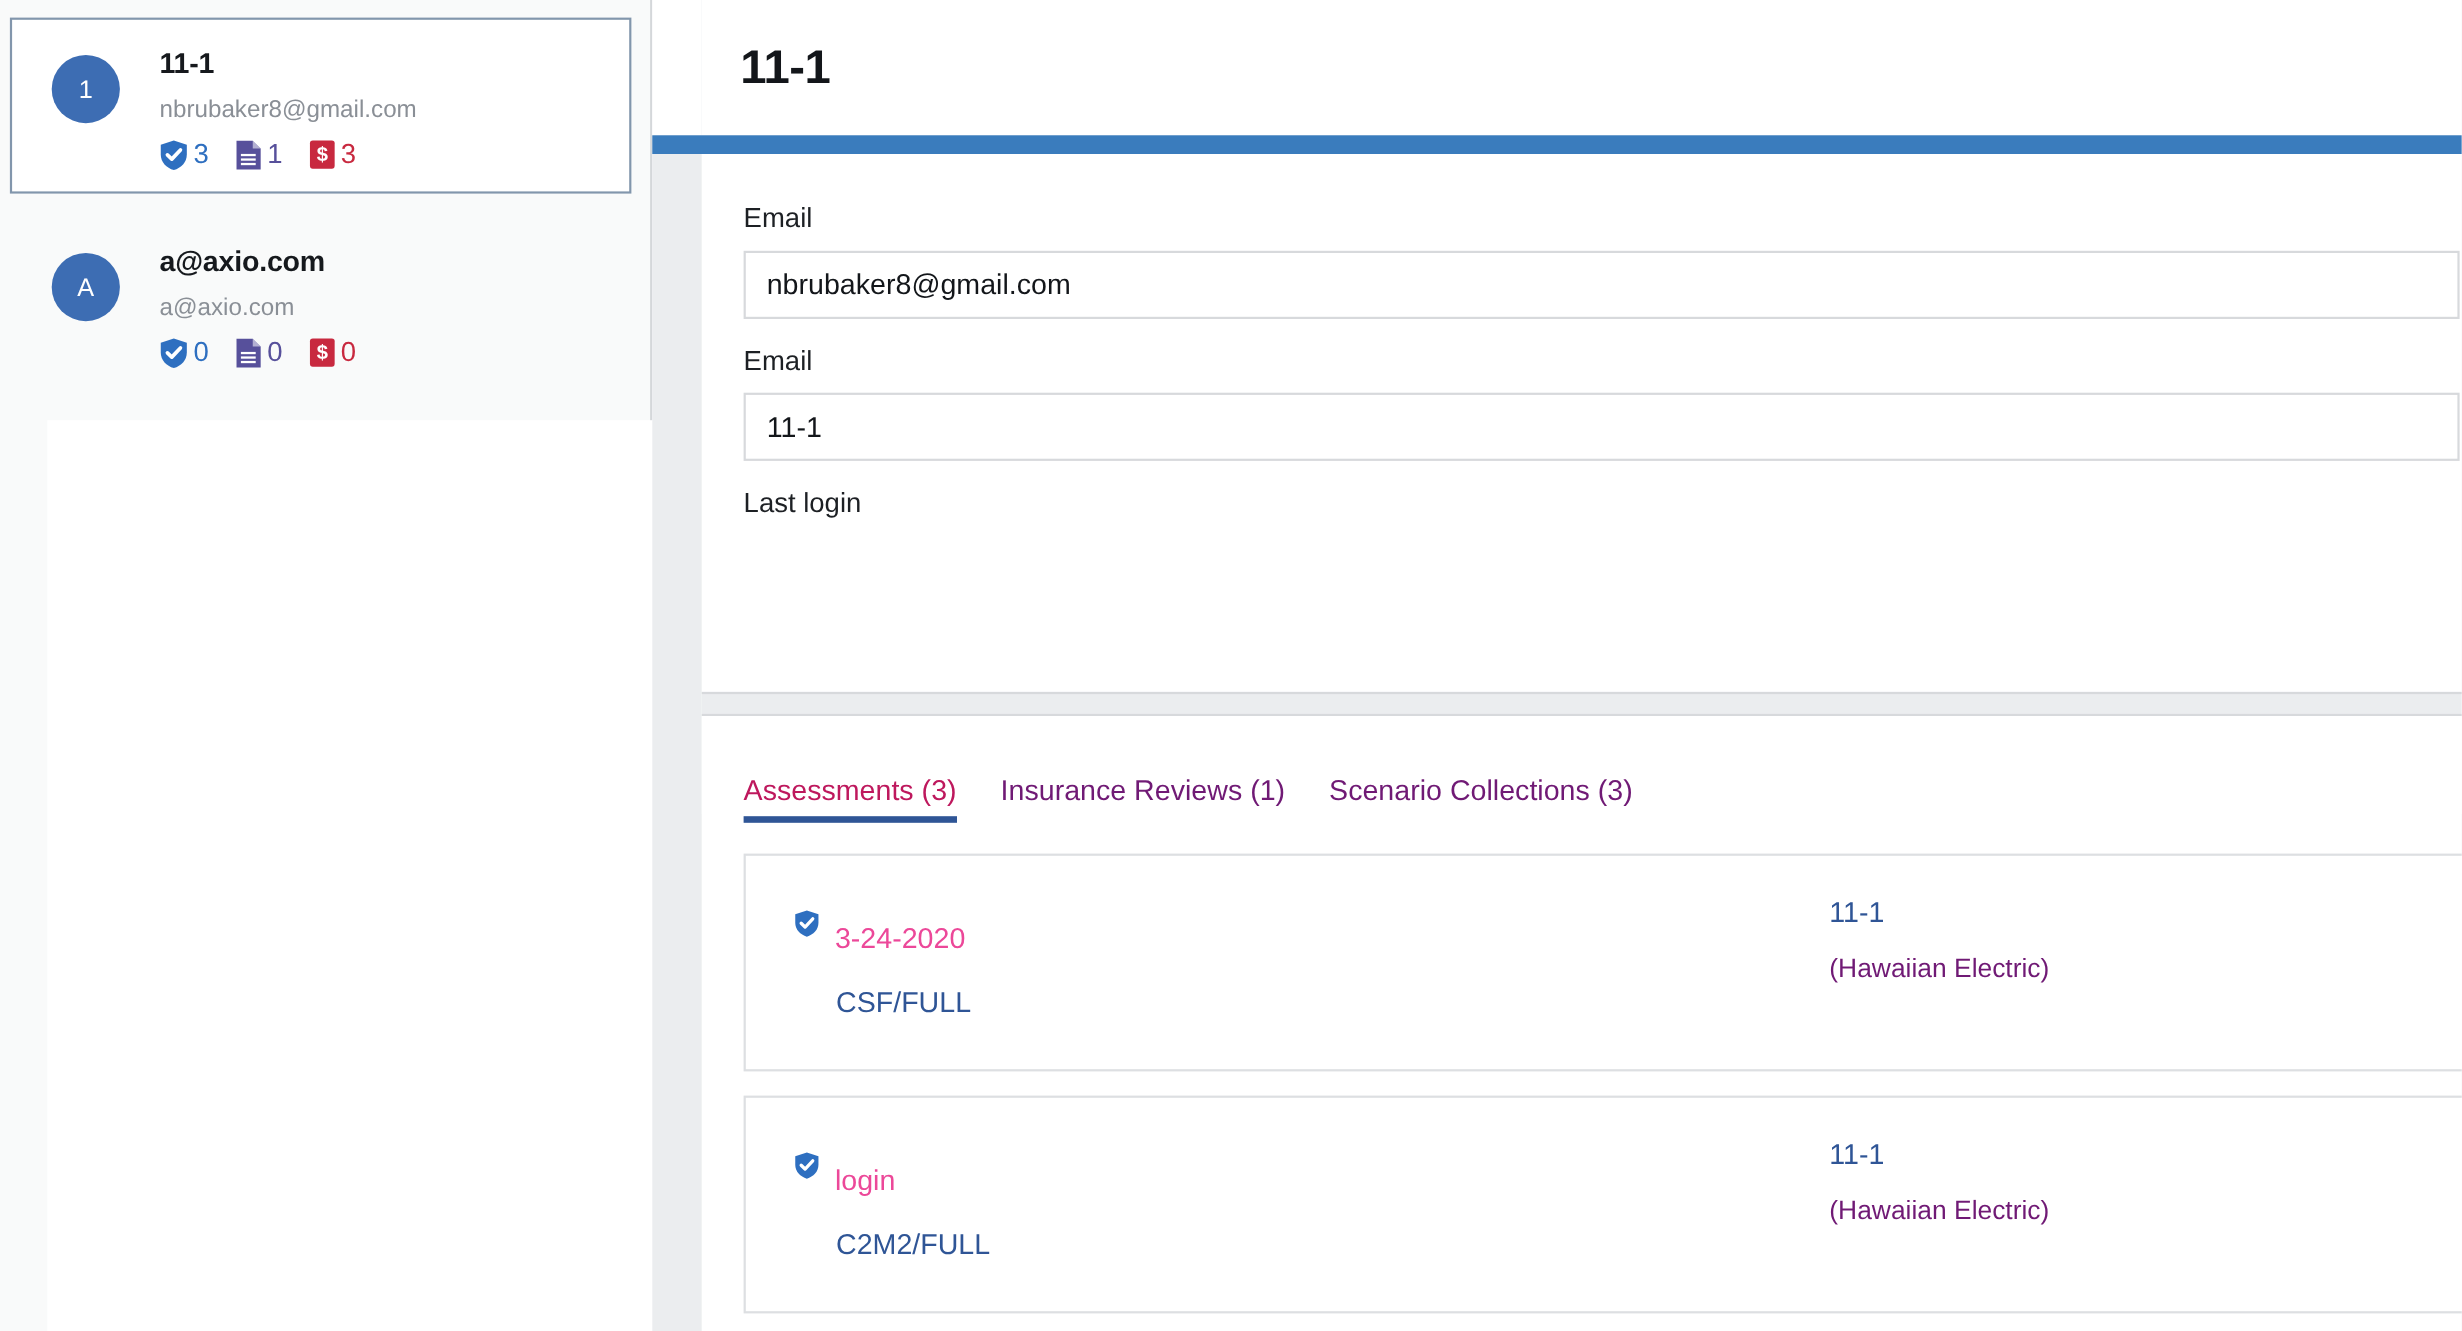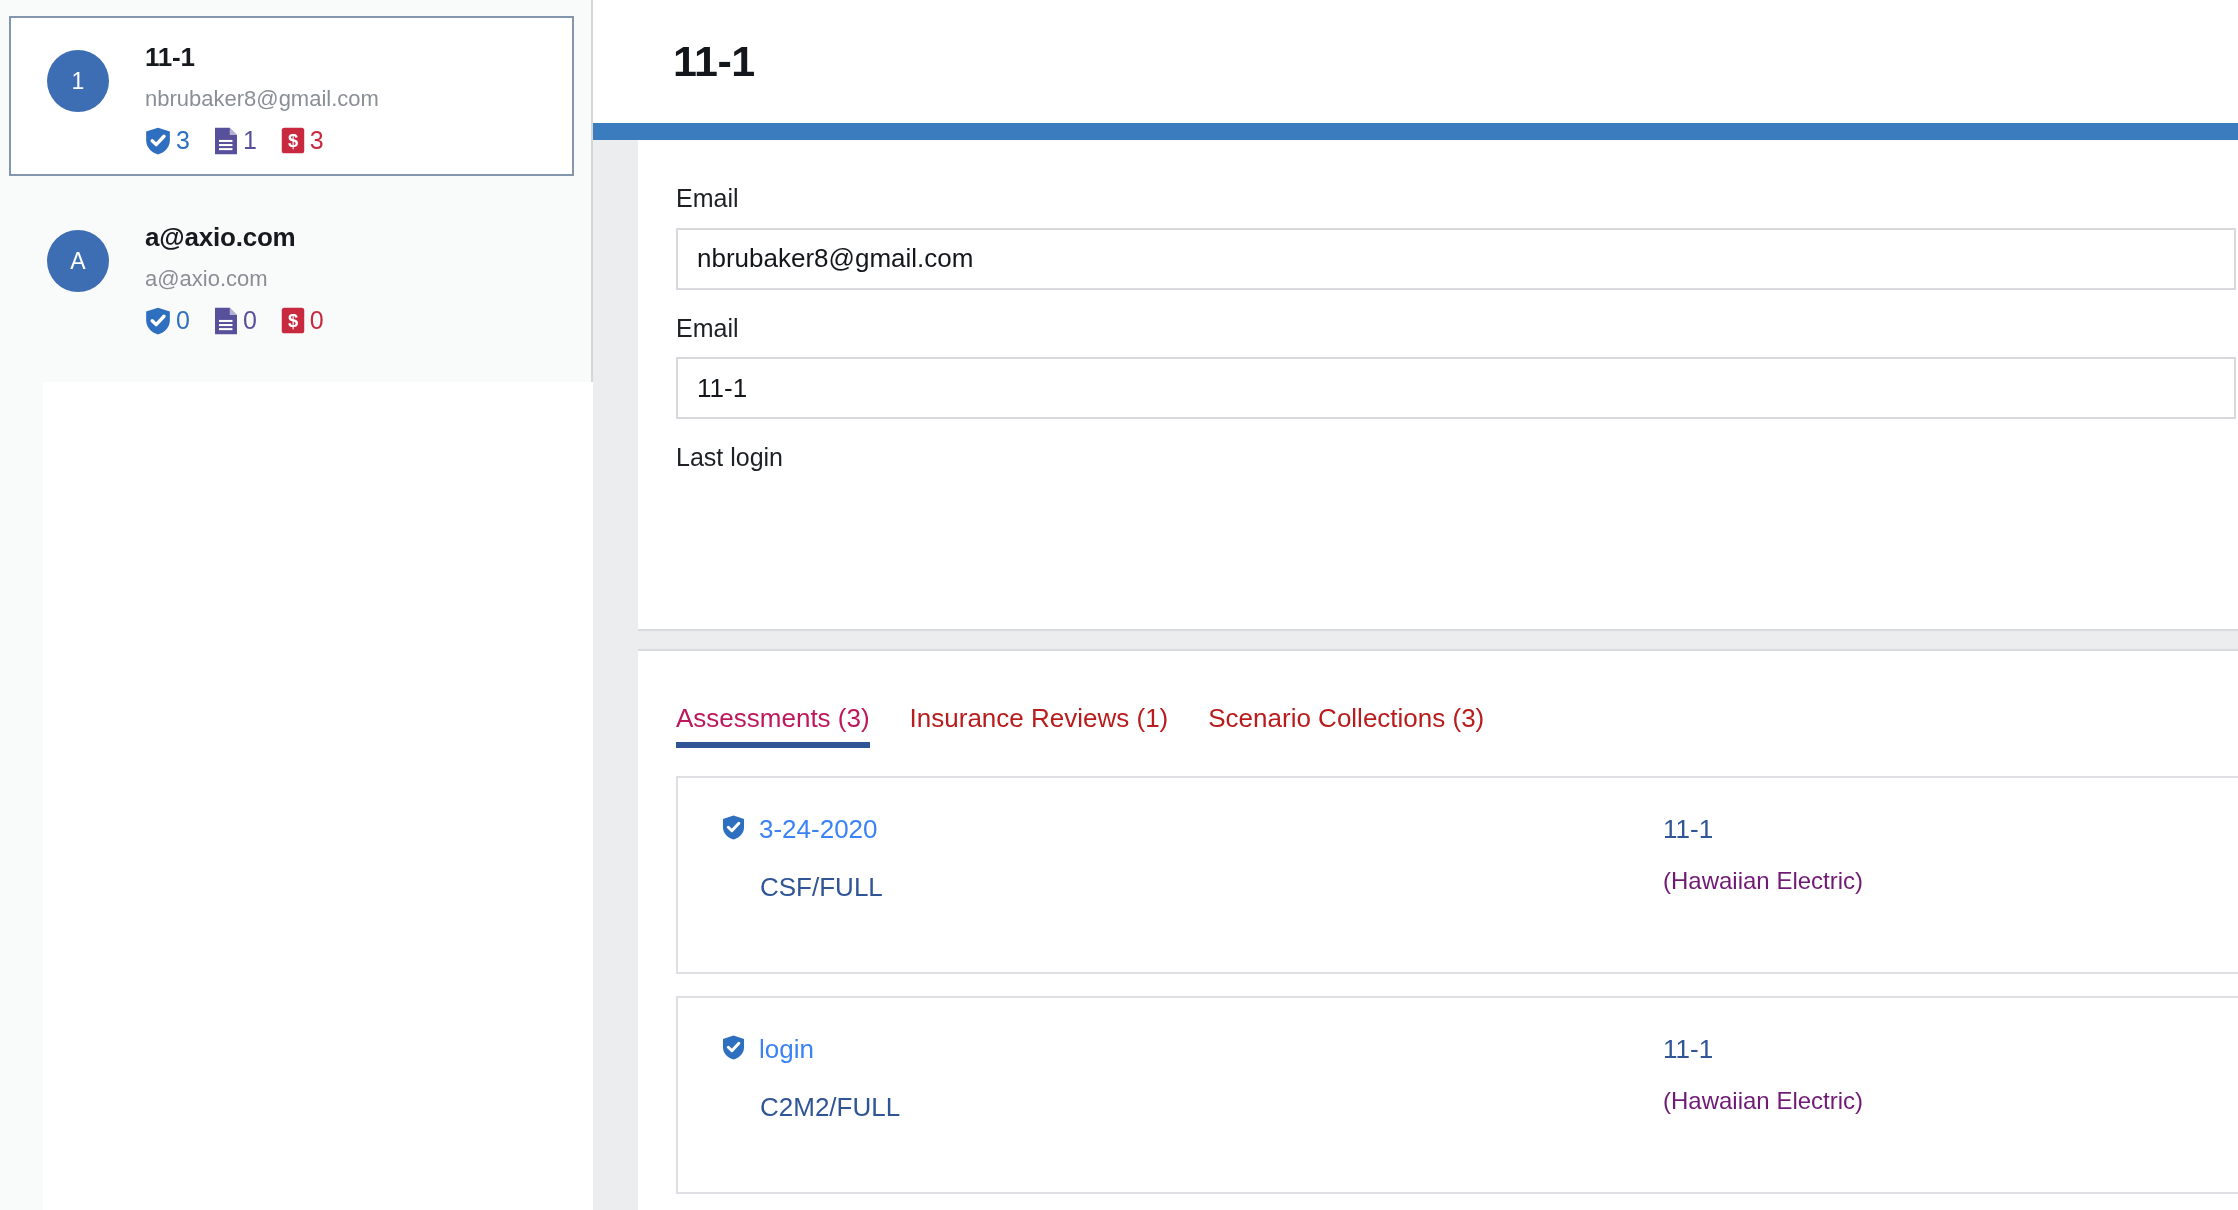--- a/index.html
+++ b/index.html
@@ -138,21 +138,21 @@
     border-radius: 0;
   }
   .field + .field { margin-top: 22px; }
 
   
   .tabs-wrap { padding: 52px 0 0 38px; }
   .tabs { display: flex; align-items: flex-end; gap: 40px; }
   .tab {
     position: relative;
     font-size: 26px;
-    color: #b91c1c;
+    color: #701a75;
     padding-bottom: 14px;
     line-height: 1.2;
     cursor: pointer;
     white-space: nowrap;
   }
   .tab.active { color: #be185d; }
   .tab.active::after {
     content: "";
     position: absolute; left: 0; right: 0; bottom: 0;
     height: 6px; background: #2f5596;
@@ -168,21 +168,21 @@
     display: flex;
     align-items: flex-start;
     padding: 36px 0 0 0;
     margin-right: -200px;
   }
   .list-row:first-child { margin-bottom: 22px; border-bottom: 2px solid #dddfe2; }
   .list-row:last-child { border-bottom: 2px solid #dddfe2; }
   .row-left { width: 985px; padding-left: 44px; }
   .row-title-line { display: flex; align-items: center; gap: 14px; }
   .row-title {
-    font-size: 26px; color: #3b82f6; line-height: 1.2;
+    font-size: 26px; color: #ec4899; line-height: 1.2; margin-top: 24px;
   }
   .row-sub {
     font-size: 26px; color: #2f5596; margin-top: 27px; padding-left: 38px;
     line-height: 1.2;
   }
   .row-right { padding-top: 0px; }
   .row-org { font-size: 26px; color: #2f5596; line-height: 1.2; }
   .row-org-sub { font-size: 24px; color: #701a75; margin-top: 22px; line-height: 1.2; }
 </style>
 </head>

